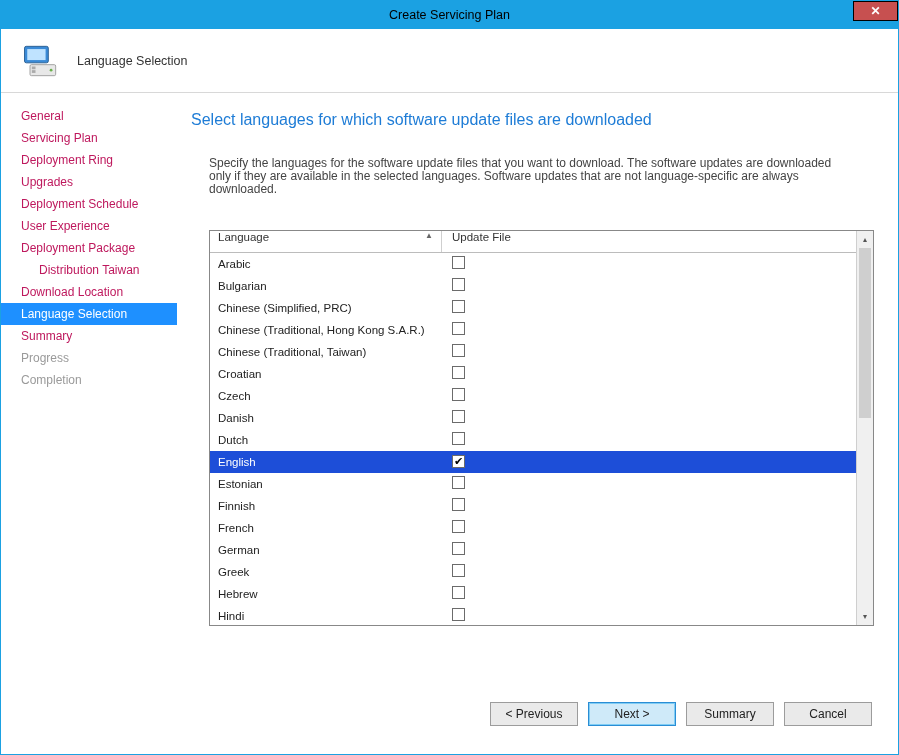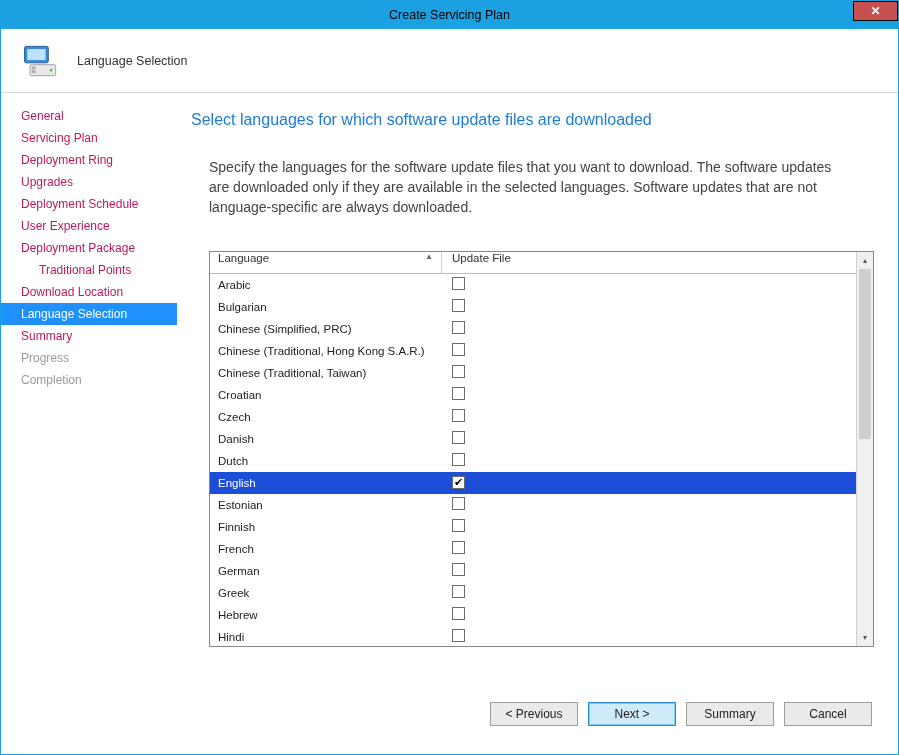--- a/index.html
+++ b/index.html
@@ -90,23 +90,23 @@
     display: flex; flex-direction: column;
     min-height: 0;
   }
   .content h1 {
     margin: 0 0 28px 0;
     font-size: 16px;
     font-weight: 400;
     color: #1e7cd6;
   }
   .content .desc {
-    font-size: 14px;
+    font-size: 12px;
     color: #444;
-    line-height: 20px;
+    line-height: 13px;
     margin: 0 0 34px 18px;
     max-width: 640px;
   }
   .grid-wrap {
     margin-left: 18px;
     border: 1px solid #888;
     height: 396px;
     display: flex;
     background: #fff;
   }
@@ -247,21 +247,21 @@
   <div class="body">
 
     <div class="sidebar" id="sidebar">
         <div class="nav-item">General</div>
         <div class="nav-item">Servicing Plan</div>
         <div class="nav-item">Deployment Ring</div>
         <div class="nav-item">Upgrades</div>
         <div class="nav-item">Deployment Schedule</div>
         <div class="nav-item">User Experience</div>
         <div class="nav-item">Deployment Package</div>
-        <div class="nav-item indent">Traditional Points</div>
+        <div class="nav-item indent">Distribution Taiwan</div>
         <div class="nav-item">Download Location</div>
         <div class="nav-item selected">Language Selection</div>
         <div class="nav-item">Summary</div>
         <div class="nav-item disabled">Progress</div>
         <div class="nav-item disabled">Completion</div>
       </div>
 
     <div class="content">
       <h1>Select languages for which software update files are downloaded</h1>
       <p class="desc">Specify the languages for the software update files that you want to download. The software updates are downloaded only if they are available in the selected languages. Software updates that are not language-specific are always downloaded.</p>

